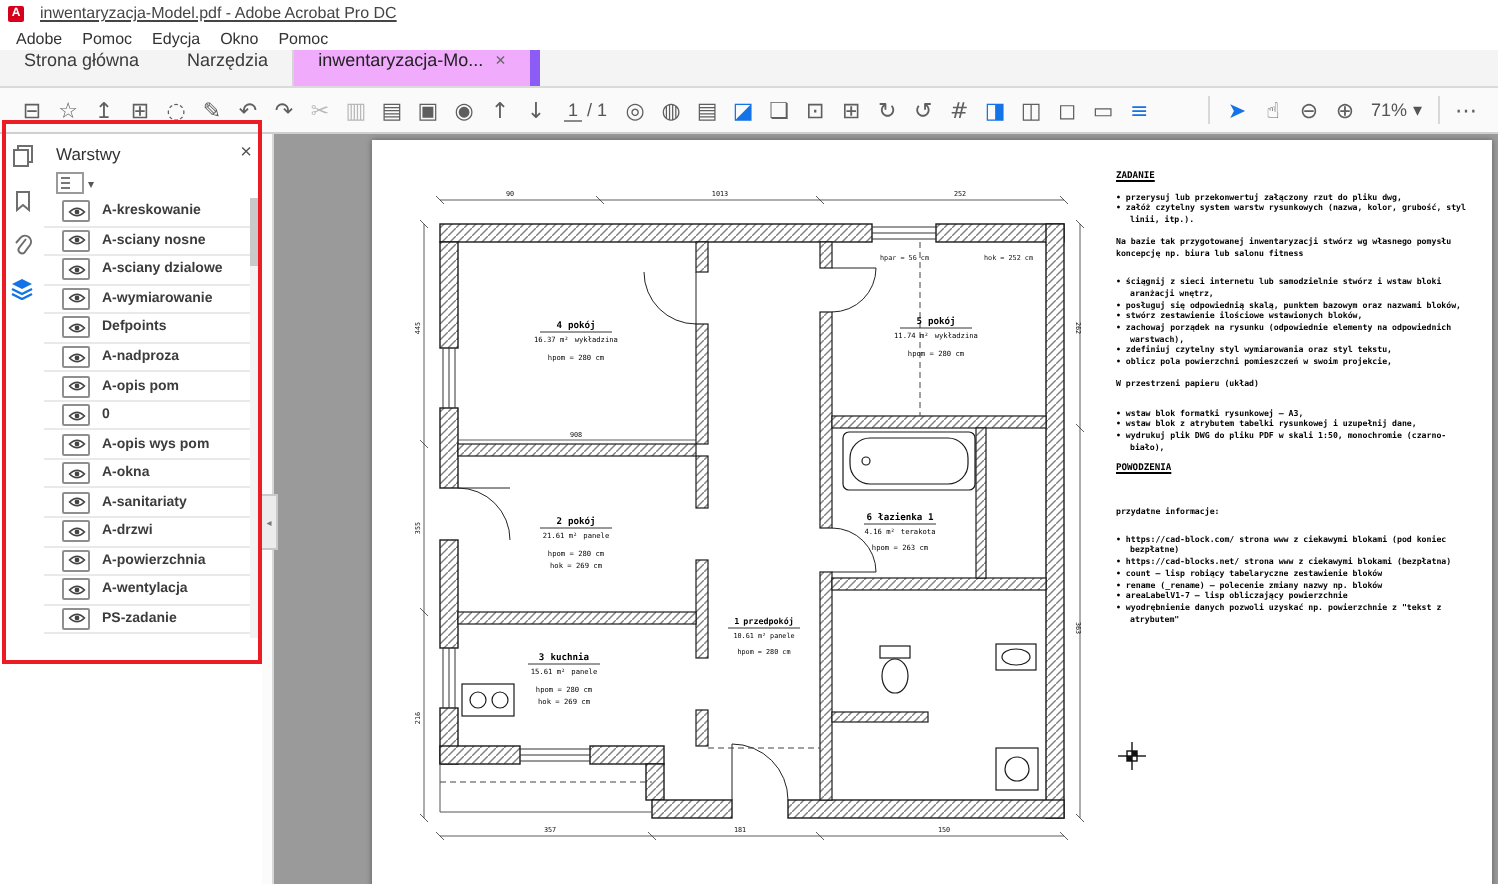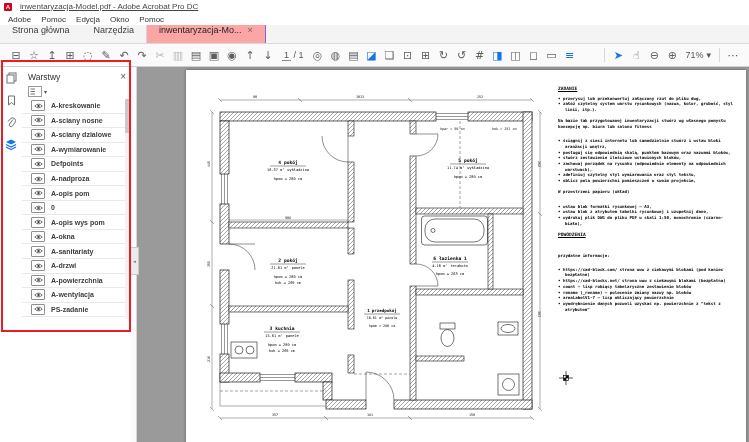--- a/index.html
+++ b/index.html
@@ -12,21 +12,21 @@
            display:flex;align-items:center;justify-content:center;border-radius:1px;flex:0 0 auto;}
   #wintitle{font-size:8px;color:#454545;margin-left:8px;white-space:nowrap;text-decoration:underline;}
   
   #menubar{position:absolute;left:0;top:13px;width:100%;height:12px;background:#fff;
            display:flex;align-items:center;padding-left:3px;}
   .menu-item{font-size:8px;color:#333;padding:0 5px;cursor:default;}
   
   #tabbar{position:absolute;left:0;top:25px;width:100%;height:19px;background:#f4f4f4;
           display:flex;align-items:stretch;border-bottom:1px solid #dadada;box-sizing:border-box;}
   .tab{font-size:9px;color:#3b3b3b;display:flex;padding:0 12px;gap:6px;}
-  .tab.active{background:#fca5a5;border-left:1px solid #d5d5d5;border-right:1px solid #8b5cf6;color:#222;}
+  .tab.active{background:#f0abfc;border-left:1px solid #d5d5d5;border-right:5px solid #8b5cf6;color:#222;}
   .tab .close{color:#666;font-size:9px;}
   
   #toolbar{position:absolute;left:0;top:44px;width:100%;height:23px;background:#fafafa;
            border-bottom:1px solid #cfcfcf;display:flex;align-items:center;
            padding:0 8px;box-sizing:border-box;gap:2px;}
   .tbi{width:16px;height:16px;display:flex;align-items:center;justify-content:center;
        font-size:11px;color:#5f5f5f;font-family:"DejaVu Sans",sans-serif;}
   .tbi.blue{color:#1473e6;}
   .tbi.dis{color:#b9b9b9;}
   .tb-sep{width:1px;height:14px;background:#d8d8d8;margin:0 3px;}

